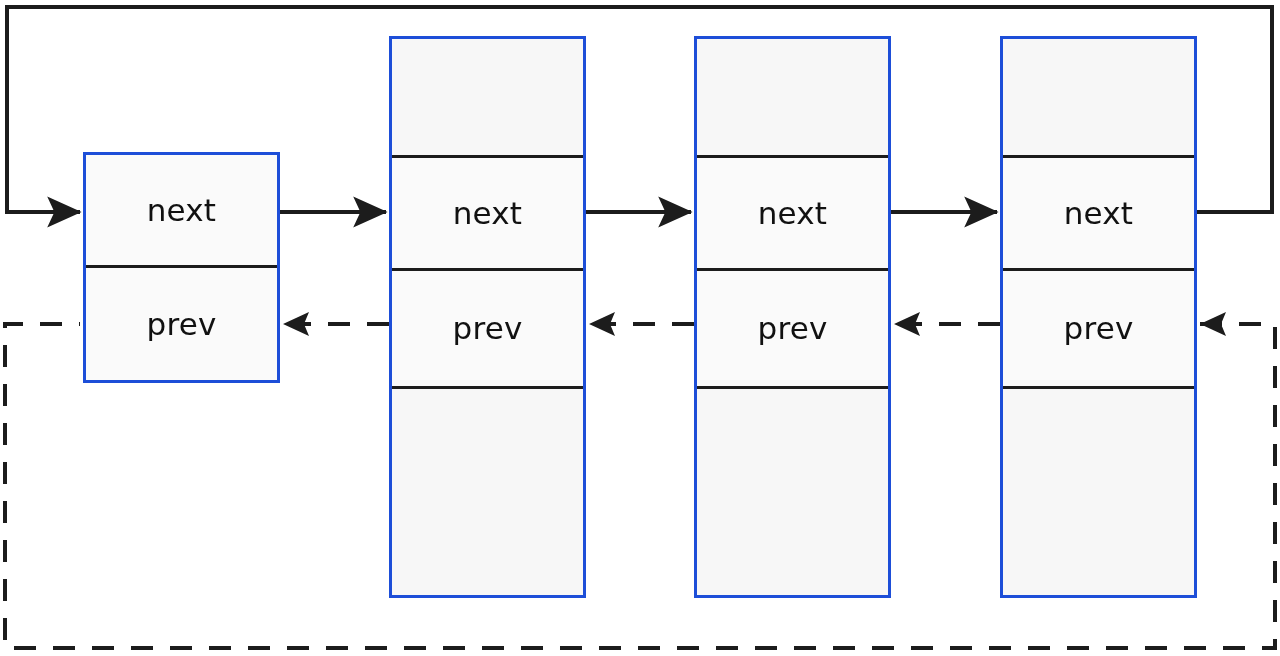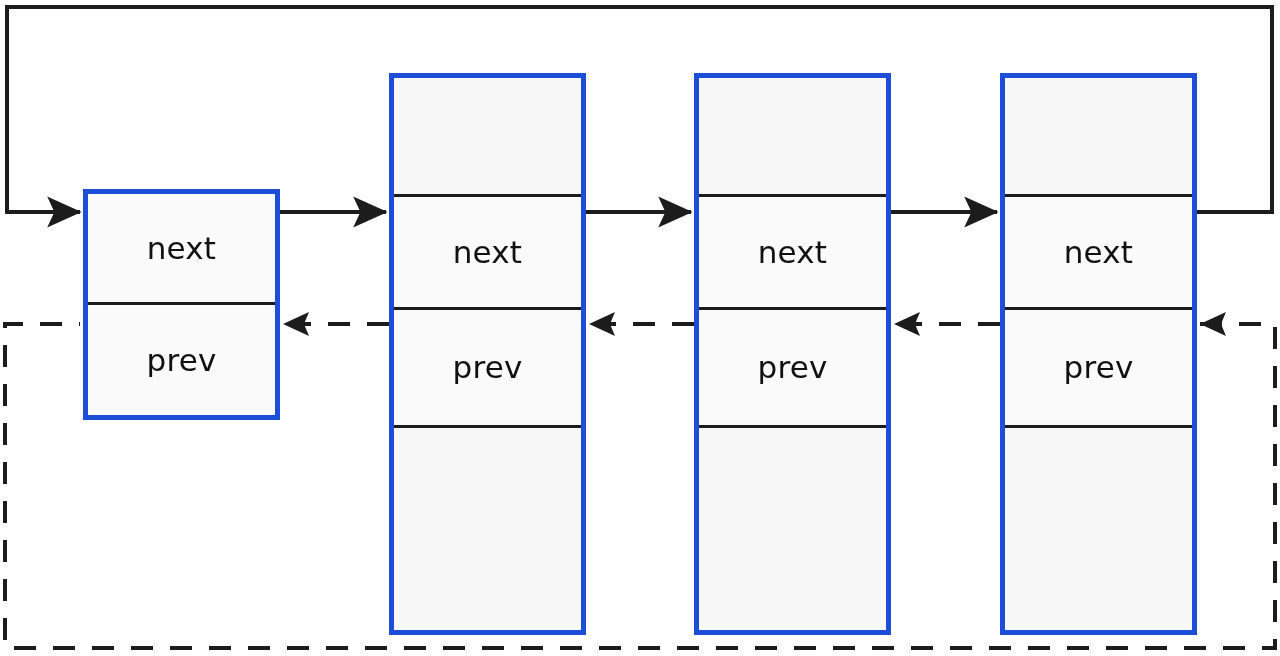--- a/index.html
+++ b/index.html
@@ -20,26 +20,25 @@
   #canvas svg.layer {
     position: absolute;
     left: 0;
     top: 0;
     width: 1280px;
     height: 656px;
   }
   .node {
     position: absolute;
     box-sizing: border-box;
-    border: 5px solid #1d4ed8;
+    border: 3px solid #1d4ed8;
     background: #fafafa;
     display: flex;
     flex-direction: column;
     z-index: 3;
-    margin-top: 37px;
   }
   .cell {
     box-sizing: border-box;
     display: flex;
     align-items: center;
     justify-content: center;
     background: #fafafa;
     color: #111111;
     font-size: 31px;
     letter-spacing: 0.2px;

